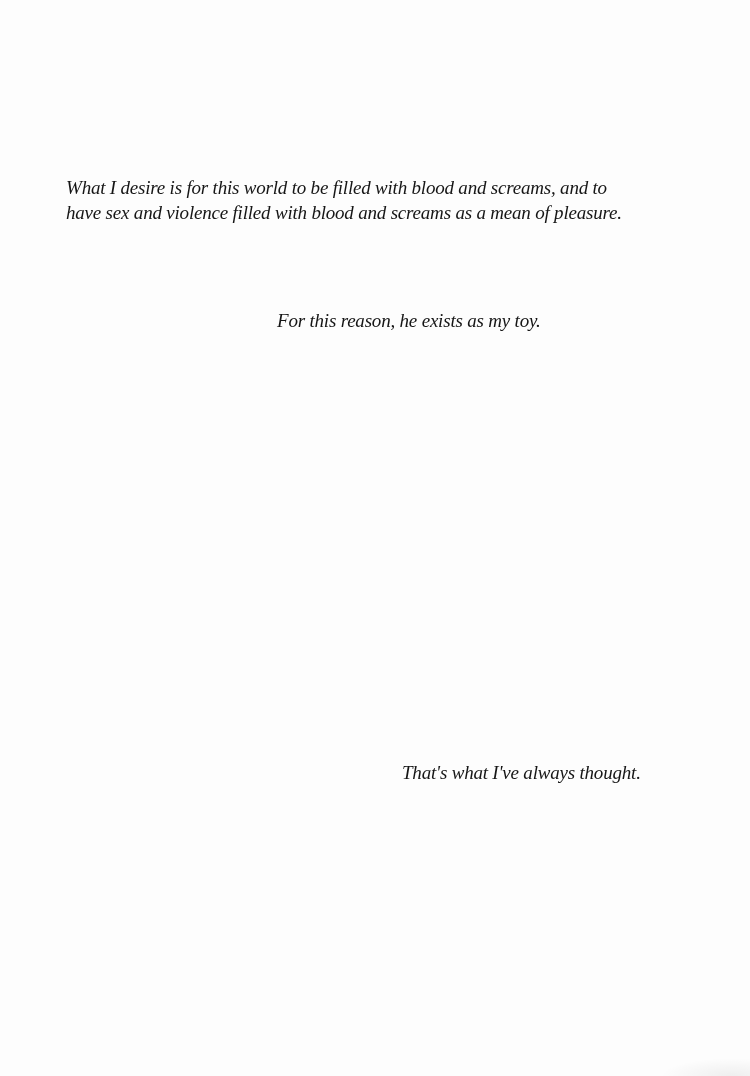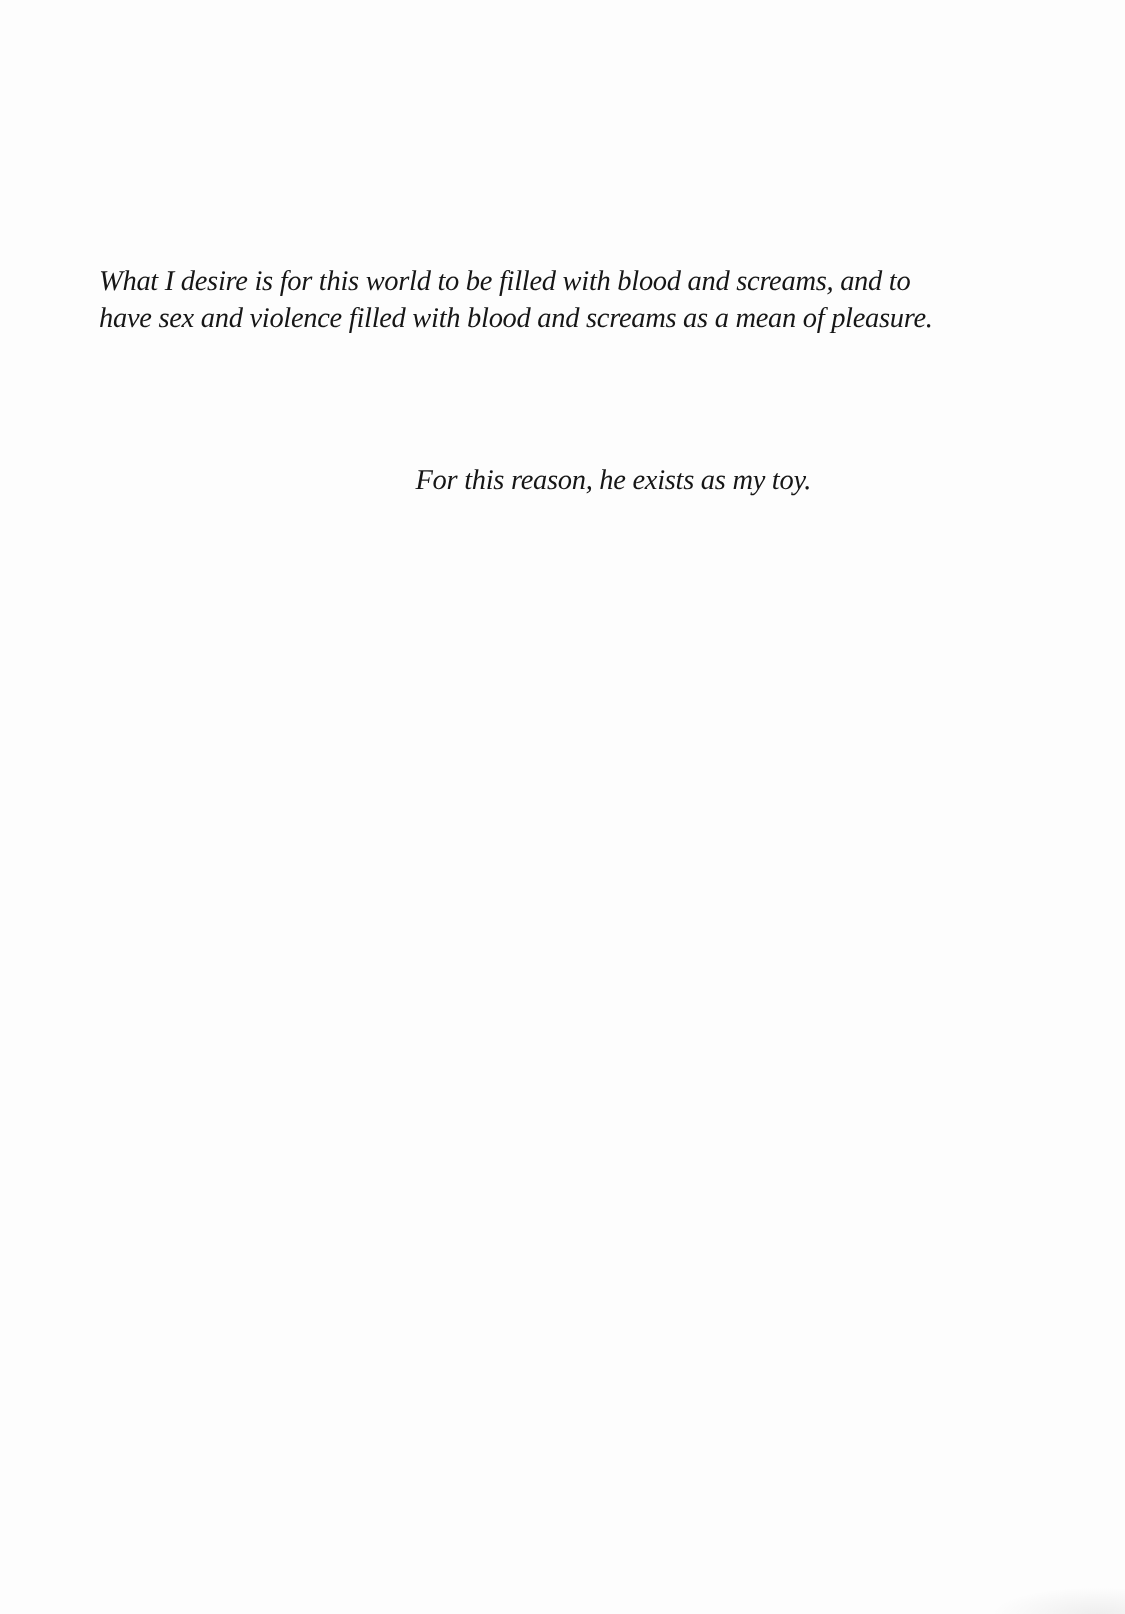--- a/index.html
+++ b/index.html
@@ -52,16 +52,17 @@
 
 <div class="page">
 
   <div class="narration narration-opening">
     <div>What I desire is for this world to be filled with blood and screams, and to</div>
     <div>have sex and violence filled with blood and screams as a mean of pleasure.</div>
   </div>
 
   <div class="narration narration-reason">For this reason, he exists as my toy.</div>
 
+  <div class="narration narration-conclusion">That's what I've always thought.</div>
 
   <div class="scan-noise"></div>
 
 </div>
 
 </body></html>

